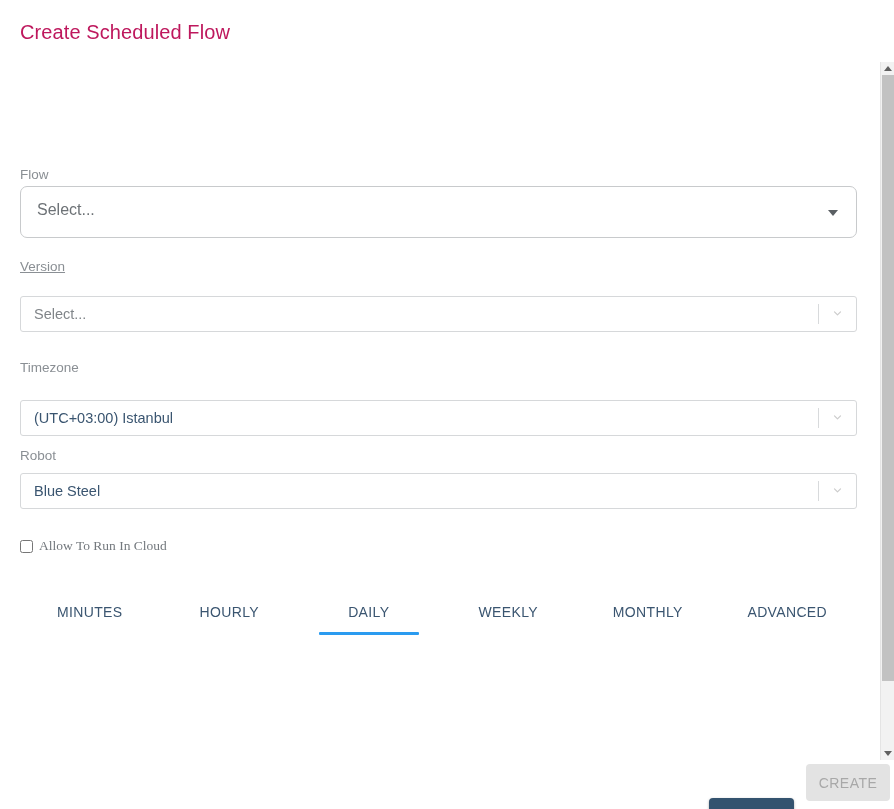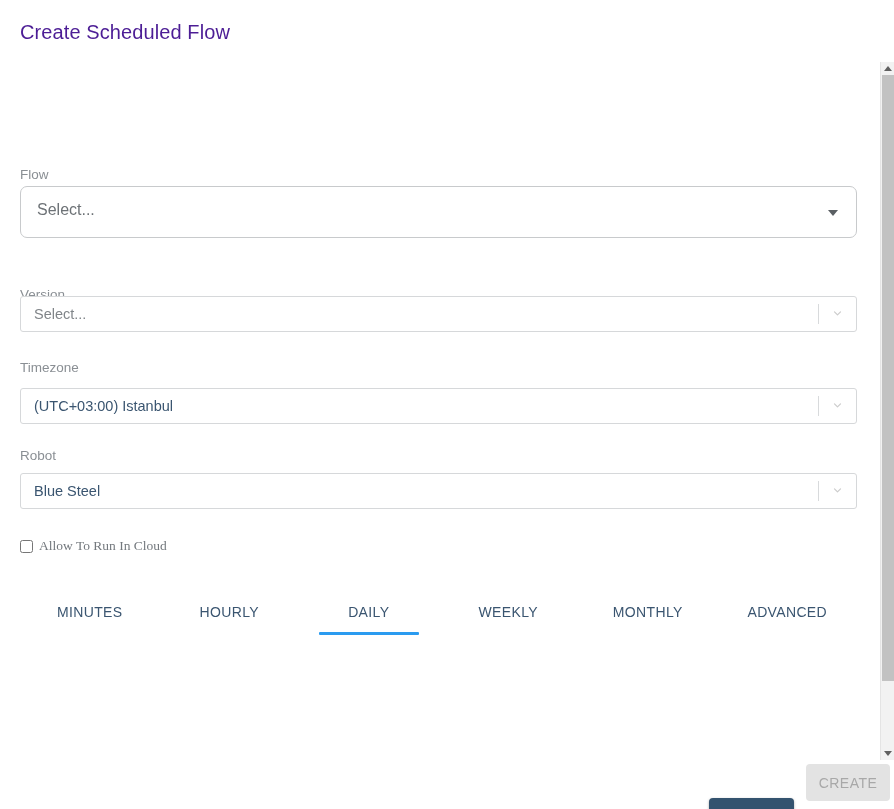--- a/index.html
+++ b/index.html
@@ -24,21 +24,21 @@
     height: 809px;
     background: #fff;
   }
 
   .page-title {
     position: absolute;
     left: 20px;
     top: 19px;
     font-size: 20px;
     line-height: 26px;
-    color: #4c1d95;
+    color: #be185d;
     letter-spacing: .1px;
     white-space: nowrap;
   }
 
   
   .content {
     position: absolute;
     left: 0;
     top: 55px;
     width: 868px;
@@ -296,33 +296,33 @@
 
   <div class="content">
 
 
     <div class="field-label" style="left:20px; top:104px;margin-top:8px;">Flow</div>
     <div class="select-big" style="top:131px;">
       <span class="placeholder">Select...</span>
       <span class="caret-solid"></span>
     </div>
 
-    <div class="field-label" style="left:20px; top:232px;">Version</div>
+    <div class="field-label" style="left:20px; top:204px;text-decoration:underline;">Version</div>
     <div class="select-rs" style="top:241px;">
       <span class="rs-placeholder">Select...</span>
       <span class="rs-sep"></span>
       <span class="rs-chevron">
         <svg width="11" height="11" viewBox="0 0 20 20" aria-hidden="true">
           <path d="M4.5 7 L10 12.5 L15.5 7" fill="none" stroke="#cccccc" stroke-width="2.2" stroke-linecap="round" stroke-linejoin="round"></path>
         </svg>
       </span>
     </div>
 
     <div class="field-label" style="left:20px; top:305px;">Timezone</div>
-    <div class="select-rs" style="top:333px;">
+    <div class="select-rs" style="top:345px;">
       <span class="rs-value">(UTC+03:00) Istanbul</span>
       <span class="rs-sep"></span>
       <span class="rs-chevron">
         <svg width="11" height="11" viewBox="0 0 20 20" aria-hidden="true">
           <path d="M4.5 7 L10 12.5 L15.5 7" fill="none" stroke="#cccccc" stroke-width="2.2" stroke-linecap="round" stroke-linejoin="round"></path>
         </svg>
       </span>
     </div>
 
     <div class="field-label" style="left:20px; top:393px;">Robot</div>

